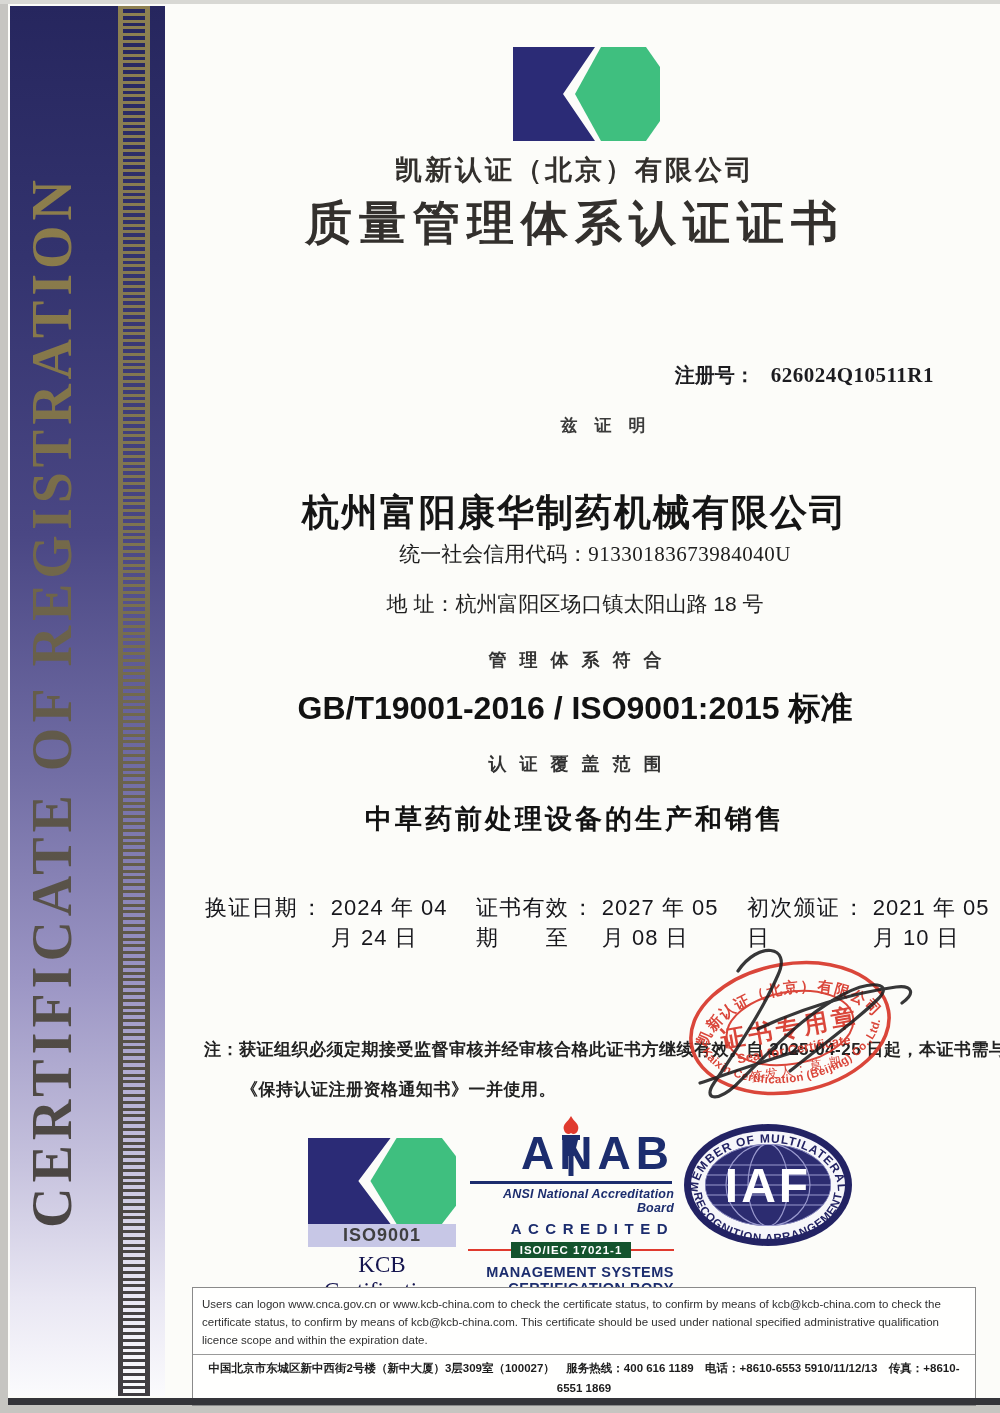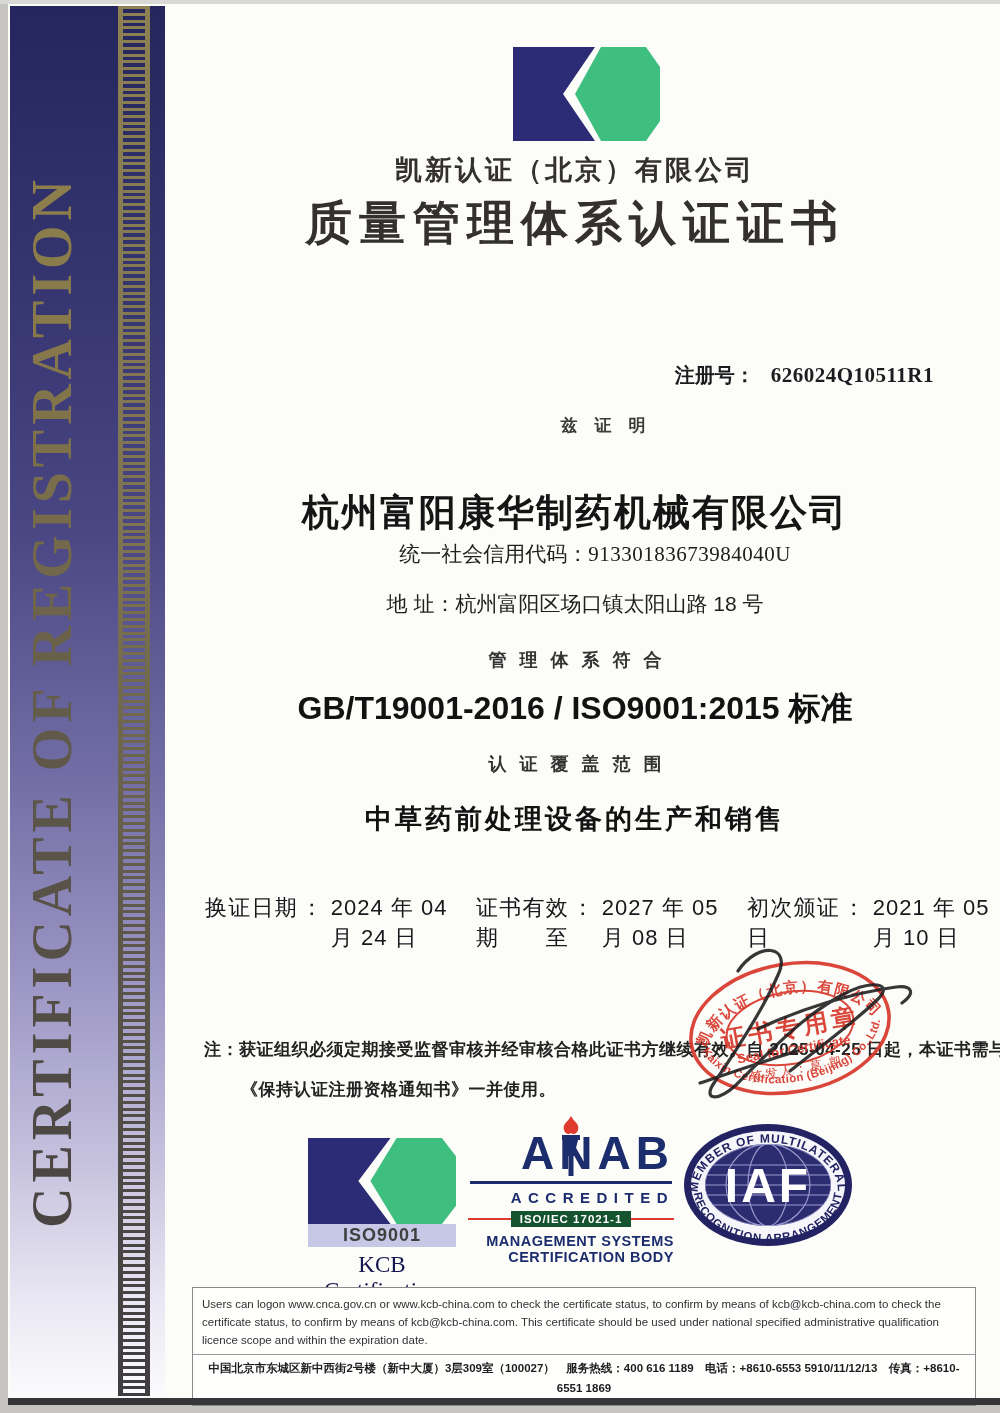--- a/index.html
+++ b/index.html
@@ -202,20 +202,21 @@
   <div class="anab-word">
     <div class="txt">ANAB</div>
     <svg width="30" height="62" viewBox="0 0 30 62">
       <path d="M15,0 C18,6 24,8 22,14 C21,18 17,19 15,17 C13,19 9,18 8,14 C6,8 12,6 15,0 Z" fill="#e03a2e"></path>
       <rect x="6" y="19" width="18" height="5" fill="#1c2d6e"></rect>
       <polygon points="8,24 22,24 18,40 12,40" fill="#1c2d6e"></polygon>
       <rect x="12.5" y="40" width="5" height="20" fill="#1c2d6e"></rect>
     </svg>
   </div>
   <div class="anab-rule"></div>
+  <div class="anab-ansi">ANSI National Accreditation Board</div>
   <div class="anab-accredited">ACCREDITED</div>
   <div class="anab-badge">
     <span class="bline"></span>
     <span class="bbox">ISO/IEC 17021-1</span>
     <span class="bline"></span>
   </div>
   <div class="anab-ms">MANAGEMENT SYSTEMS</div>
   <div class="anab-cb">CERTIFICATION BODY</div>
 </div>
 

